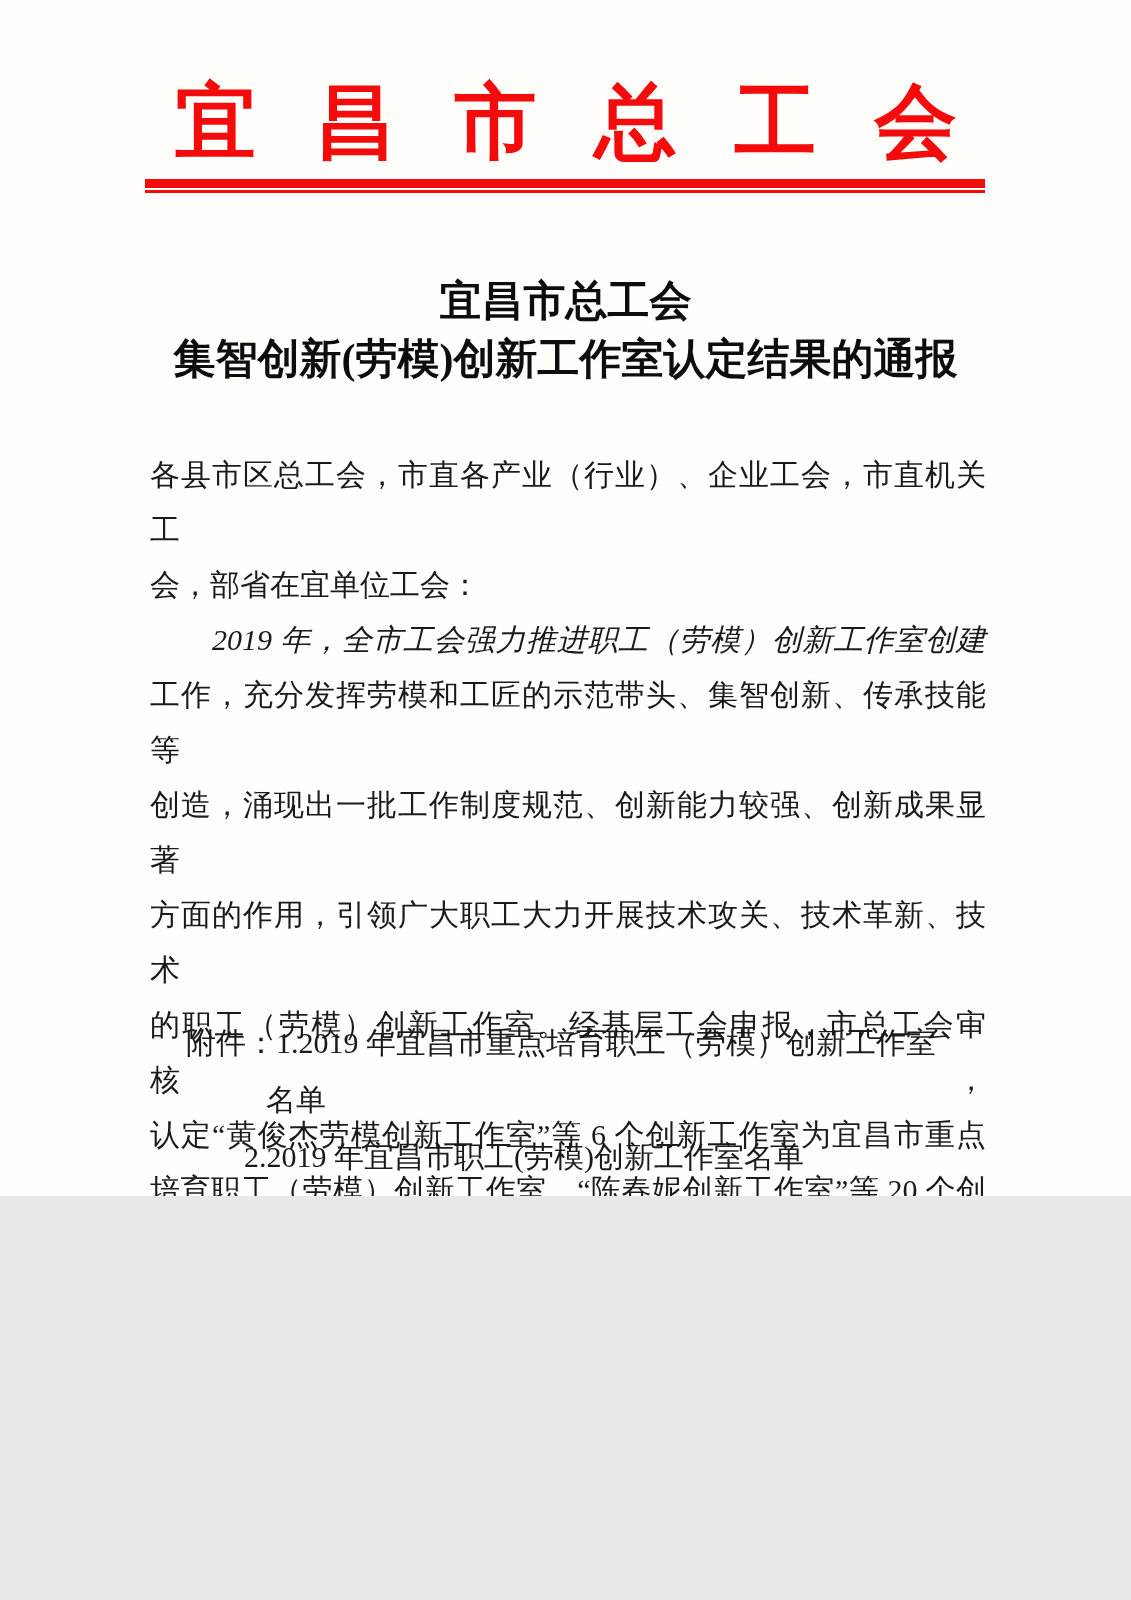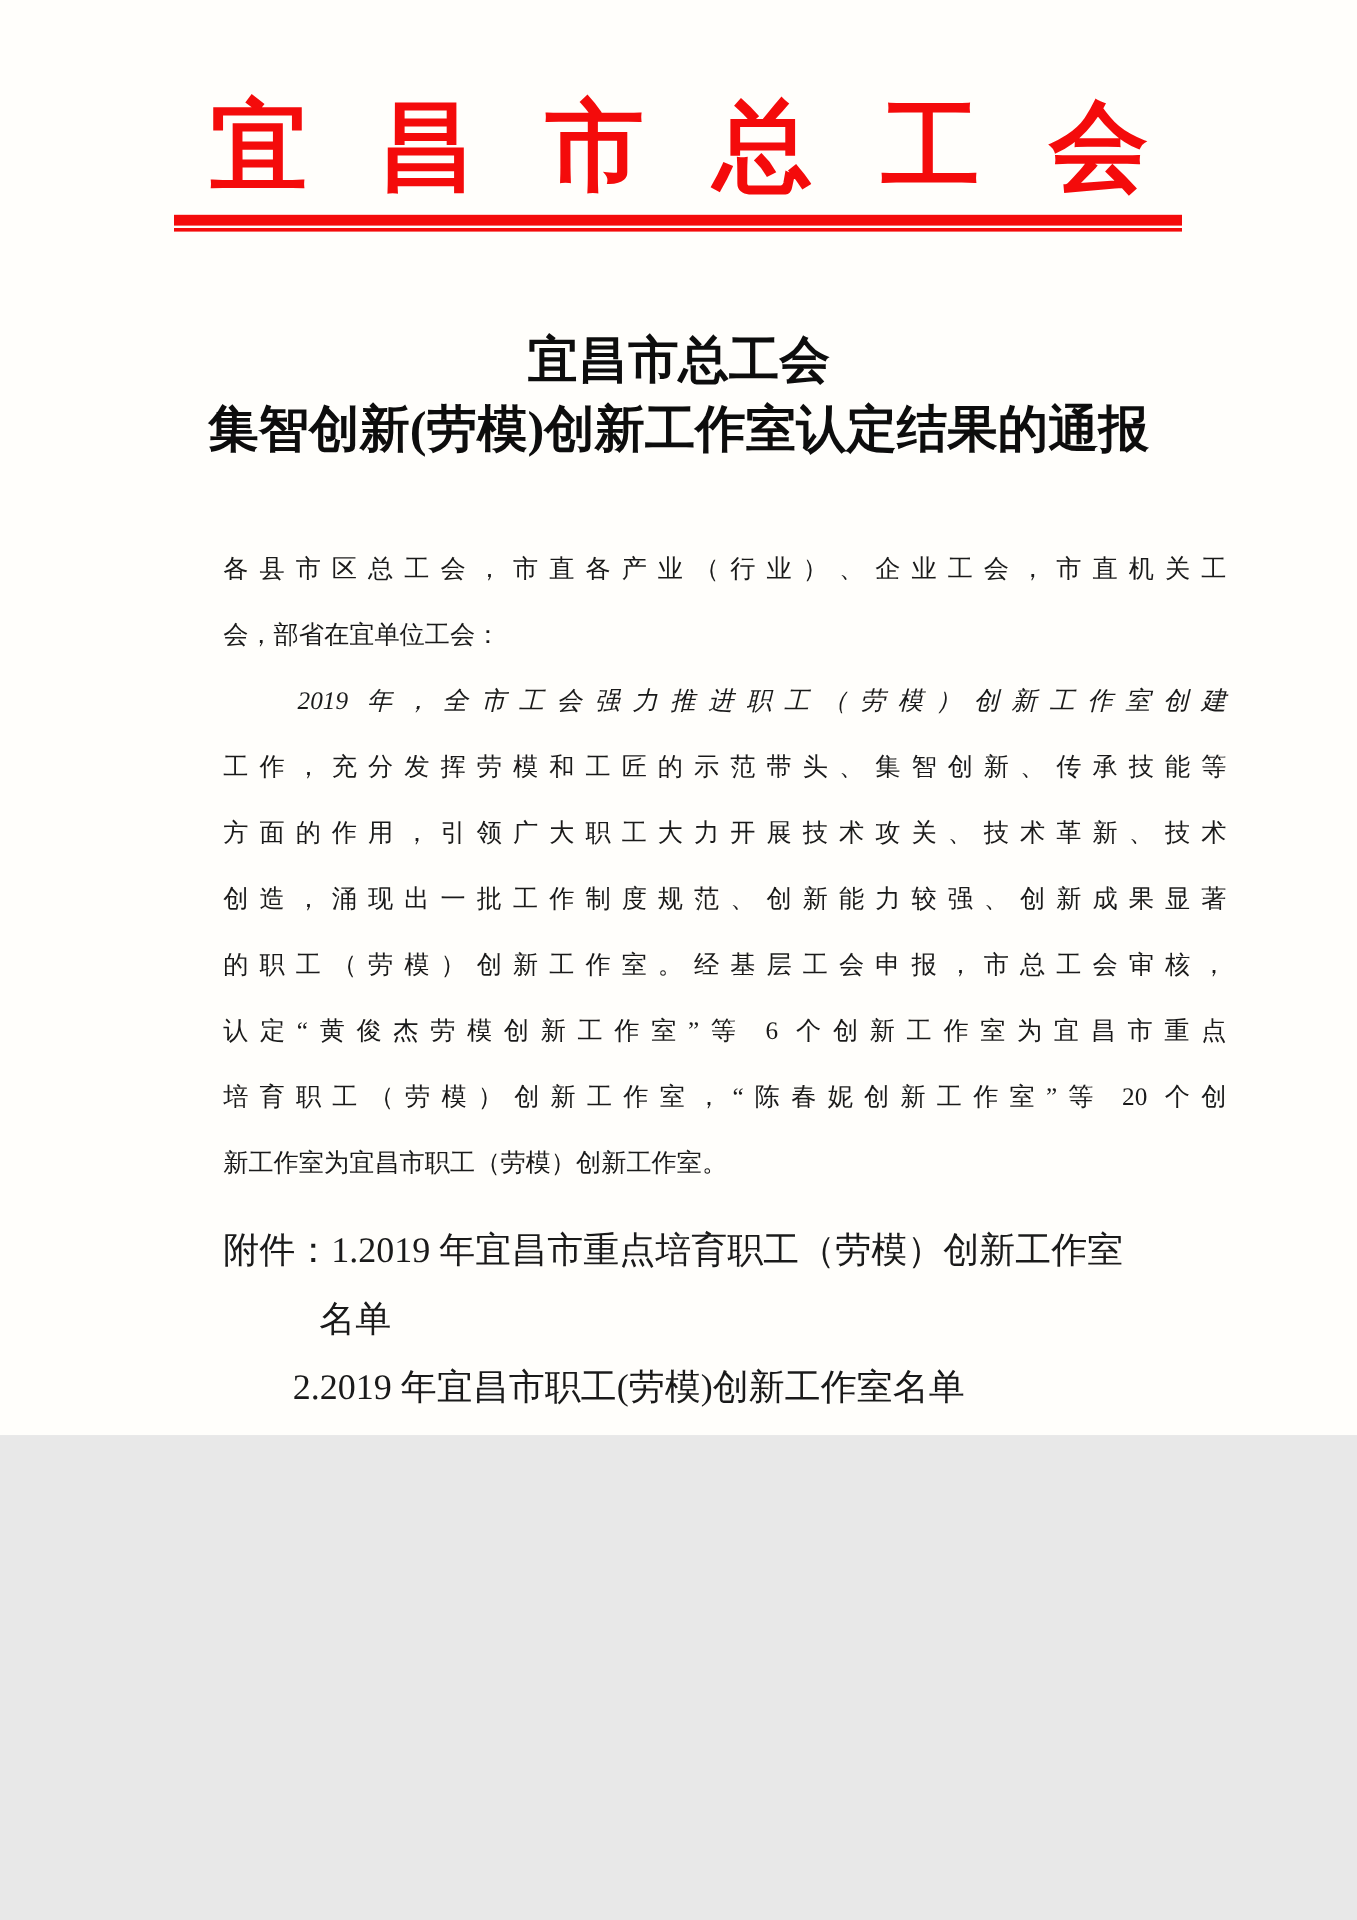--- a/index.html
+++ b/index.html
@@ -47,24 +47,23 @@
     text-align: center;
     font-size: 42px;
     font-weight: bold;
     line-height: 58px;
     color: #0d0d0d;
   }
   
   .body-block {
     position: absolute;
     top: 447px; left: 150px; width: 836px;
-    font-size: 21px;
+    font-size: 30px;
     line-height: 55px;
     color: #1a1a1a;
-    margin-left: 36px;
   }
   .line { text-align: justify; text-align-last: justify; }
   .line.left { text-align: right; text-align-last: left; }
   .line.indent { text-indent: 62px; font-style: italic; }
   
   .attachment {
     position: absolute;
     top: 1014px; left: 150px; width: 836px;
     font-size: 30px;
     line-height: 57px;
@@ -131,22 +130,22 @@
   <div class="doc-title">
     <div>宜昌市总工会</div>
     <div>集智创新(劳模)创新工作室认定结果的通报</div>
   </div>
 
   <div class="body-block">
     <div class="line">各县市区总工会，市直各产业（行业）、企业工会，市直机关工</div>
     <div class="line left">会，部省在宜单位工会：</div>
     <div class="line indent">2019 年，全市工会强力推进职工（劳模）创新工作室创建</div>
     <div class="line">工作，充分发挥劳模和工匠的示范带头、集智创新、传承技能等</div>
+    <div class="line">创造，涌现出一批工作制度规范、创新能力较强、创新成果显著</div>
     <div class="line">方面的作用，引领广大职工大力开展技术攻关、技术革新、技术</div>
-    <div class="line">创造，涌现出一批工作制度规范、创新能力较强、创新成果显著</div>
     <div class="line">的职工（劳模）创新工作室。经基层工会申报，市总工会审核，</div>
     <div class="line">认定“黄俊杰劳模创新工作室”等 6 个创新工作室为宜昌市重点</div>
     <div class="line">培育职工（劳模）创新工作室，“陈春妮创新工作室”等 20 个创</div>
     <div class="line left">新工作室为宜昌市职工（劳模）创新工作室。</div>
   </div>
 
   <div class="attachment">
     <div class="a1">附件：1.2019 年宜昌市重点培育职工（劳模）创新工作室</div>
     <div class="a2">名单</div>
     <div class="a3">2.2019 年宜昌市职工(劳模)创新工作室名单</div>

